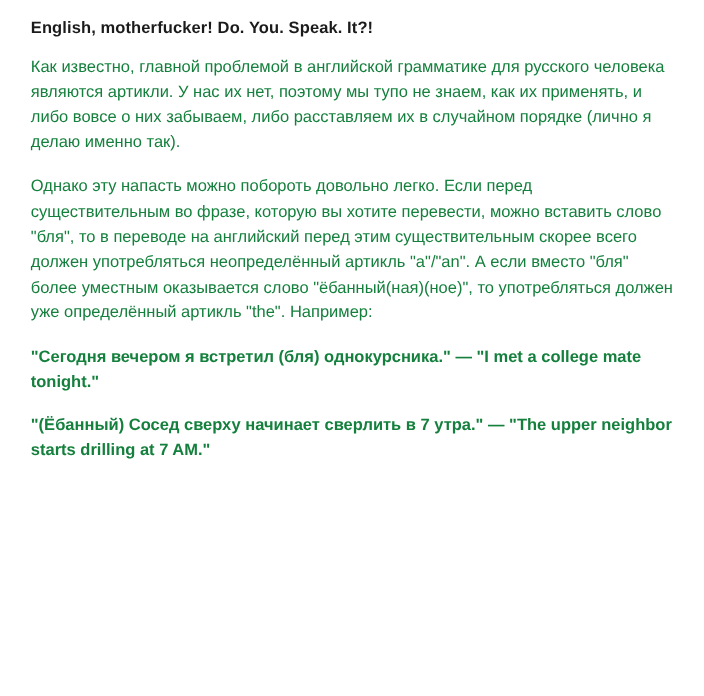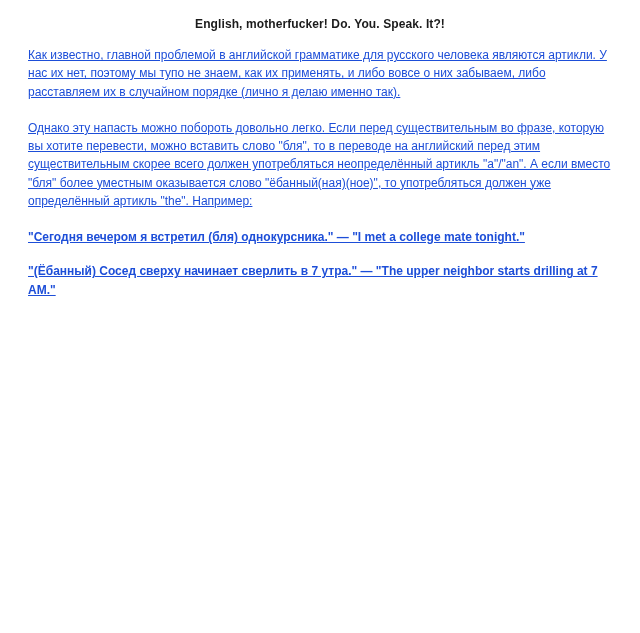--- a/index.html
+++ b/index.html
@@ -16,35 +16,33 @@
   .post {
     box-sizing: border-box;
     width: 640px;
     height: 633px;
     background: #ffffff;
     padding: 16px 28px 10px 28px;
     display: flex;
     flex-direction: column;
   }
   .post-title {
-    font-size: 12px;
+    font-size: 15px;
     font-weight: 700;
     color: #1b1b1b;
     line-height: 1.35;
     margin: 0 0 14px 0;
     letter-spacing: 0.1px;
-    text-align: center;
   }
   .para {
-    font-size: 12px;
-    color: #1d4ed8;
+    font-size: 15px;
+    color: #15803d;
     line-height: 1.52;
     margin: 0 0 18px 0;
     font-weight: 400;
-    text-decoration: underline;
   }
   .para:last-child {
     margin-bottom: 0;
   }
   .para.bold {
     font-weight: 700;
   }
   .para.tight {
     margin-bottom: 16px;
   }

